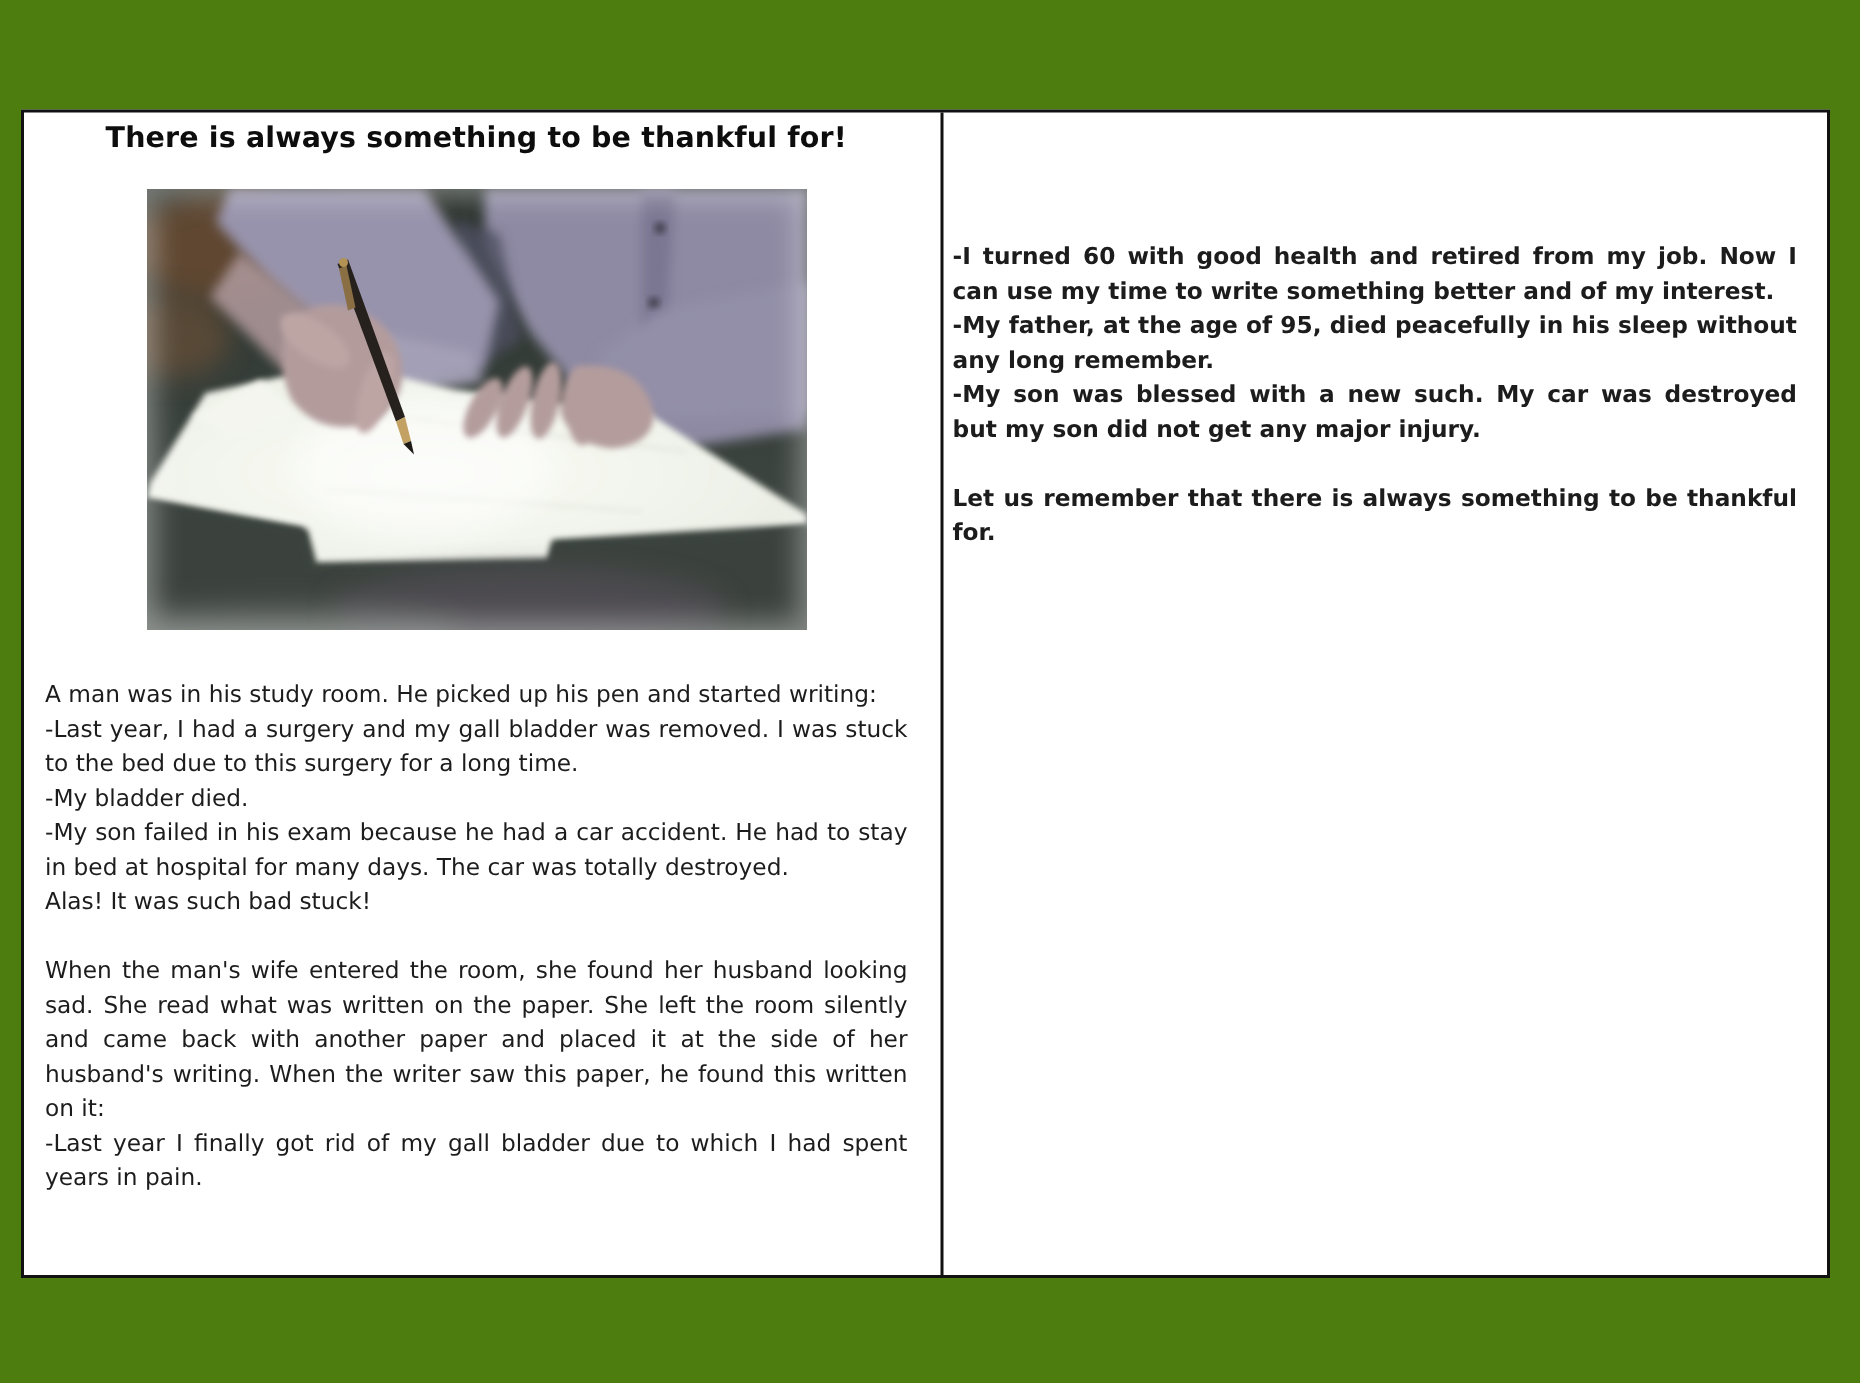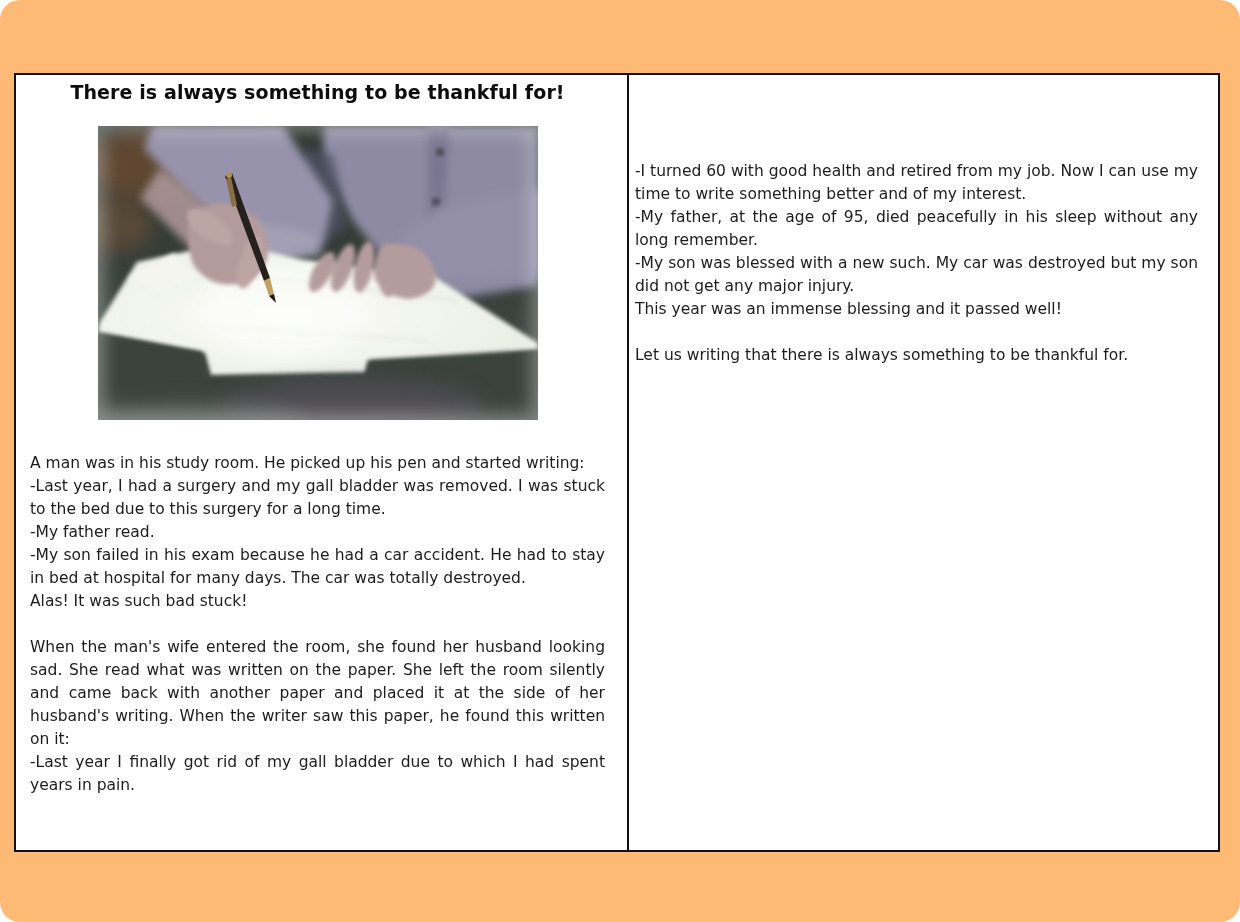--- a/index.html
+++ b/index.html
@@ -5,23 +5,22 @@
   html, body {
     margin: 0;
     padding: 0;
     background: #ffffff;
     font-family: "DejaVu Sans", sans-serif;
   }
   .page {
     position: relative;
     width: 1240px;
     height: 922px;
-    background: #fdba74;
+    background: #4d7c0f;
     overflow: hidden;
-    border-radius: 20px;
   }
   .doc-table {
     position: absolute;
     left: 14px;
     top: 73px;
     width: 1206px;
     height: 779px;
     border: 2px solid #111111;
     box-sizing: border-box;
     display: flex;
@@ -33,20 +32,21 @@
   }
   .cell-left {
     width: 613px;
     flex: 0 0 613px;
     border-right: 2px solid #111111;
     padding: 6px 22px 8px 14px;
   }
   .cell-right {
     flex: 1 1 auto;
     padding: 85px 20px 10px 6px;
+    font-weight: bold;
   }
   .doc-title {
     margin: 0;
     font-size: 19px;
     line-height: 22px;
     font-weight: bold;
     text-align: center;
     color: #0d0d0d;
     letter-spacing: 0.1px;
   }
@@ -160,30 +160,29 @@
             <ellipse cx="90" cy="292" rx="120" ry="18" fill="#6e7570" opacity="0.4" filter="url(#b9)"></ellipse>
           </g>
 
           <rect x="-7" y="-7" width="454" height="308" fill="none" stroke="#ffffff" stroke-width="26" opacity="0.35" filter="url(#b9)"></rect>
         </svg>
       </div>
 
       <div class="story">
         <p>A man was in his study room. He picked up his pen and started writing:</p>
         <p>-Last year, I had a surgery and my gall bladder was removed. I was stuck to the bed due to this surgery for a long time.</p>
-        <p>-My father read.</p>
+        <p>-My bladder died.</p>
         <p>-My son failed in his exam because he had a car accident. He had to stay in bed at hospital for many days. The car was totally destroyed.</p>
         <p>Alas! It was such bad stuck!</p>
         <p class="gap">When the man's wife entered the room, she found her husband looking sad. She read what was written on the paper. She left the room silently and came back with another paper and placed it at the side of her husband's writing. When the writer saw this paper, he found this written on it:</p>
         <p>-Last year I finally got rid of my gall bladder due to which I had spent years in pain.</p>
       </div>
     </div>
 
     <div class="cell cell-right">
       <p>-I turned 60 with good health and retired from my job. Now I can use my time to write something better and of my interest.</p>
       <p>-My father, at the age of 95, died peacefully in his sleep without any long remember.</p>
       <p>-My son was blessed with a new such. My car was destroyed but my son did not get any major injury.</p>
-      <p>This year was an immense blessing and it passed well!</p>
-      <p class="gap">Let us writing that there is always something to be thankful for.</p>
+      <p class="gap">Let us remember that there is always something to be thankful for.</p>
     </div>
 
   </div>
 </div>
 
 </body></html>

